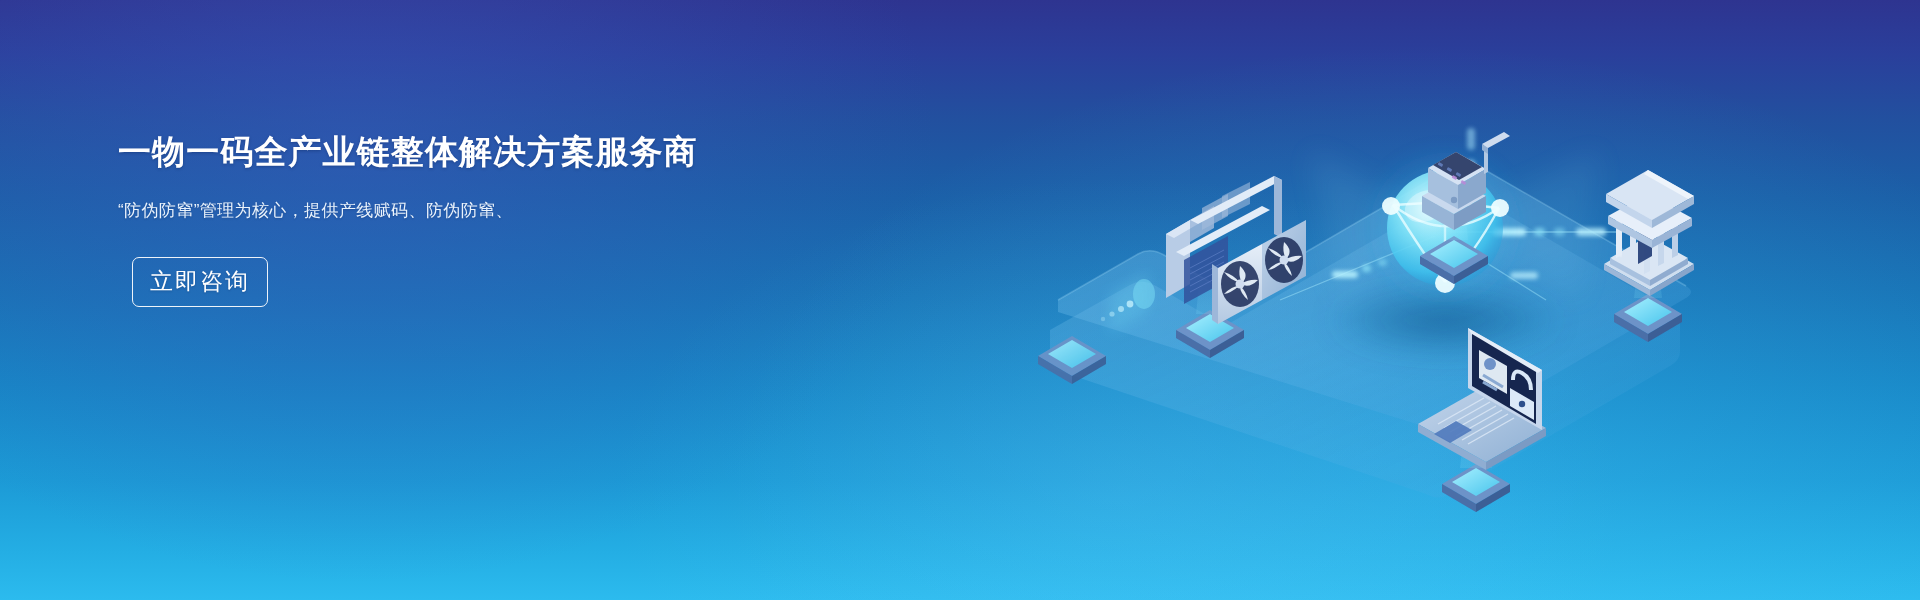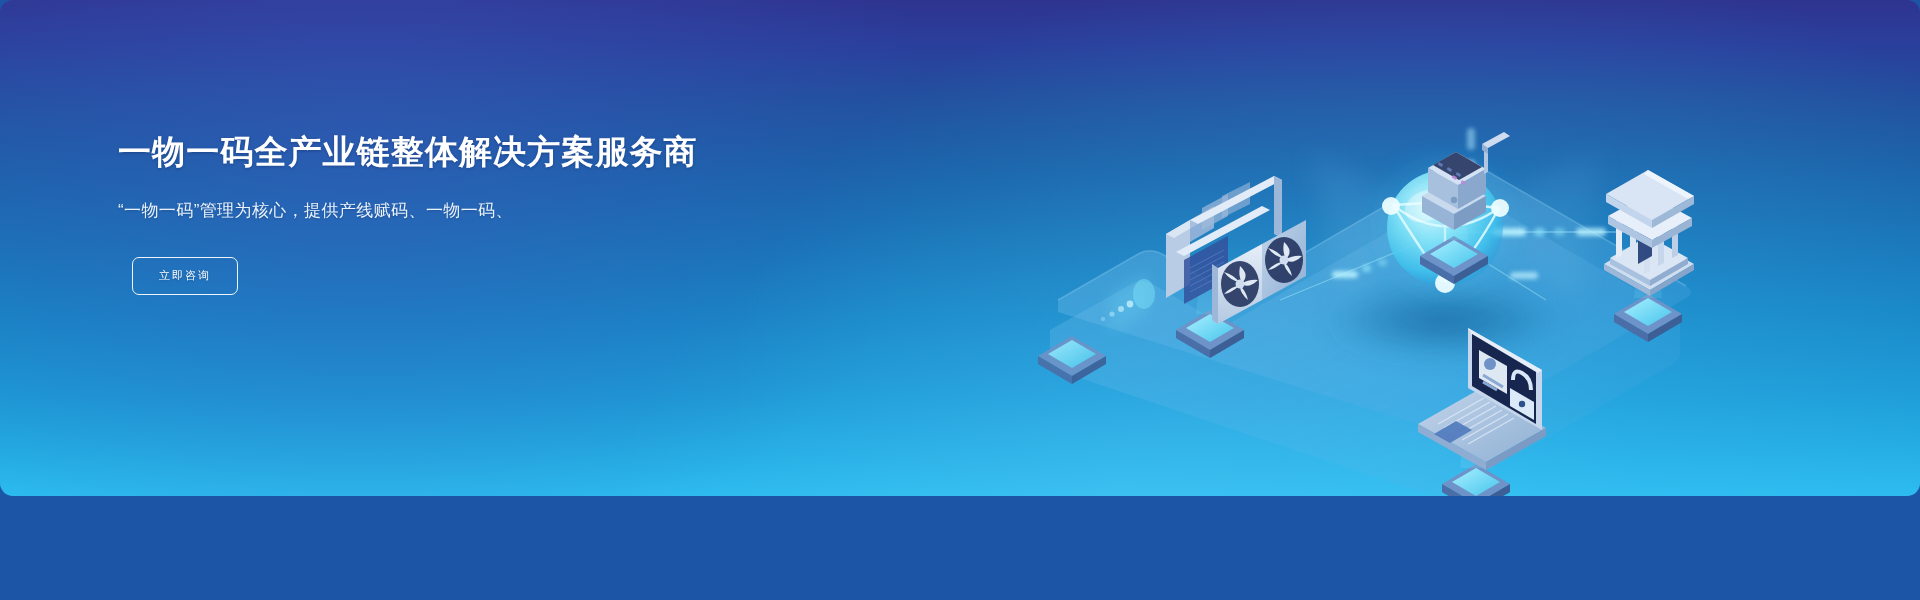--- a/index.html
+++ b/index.html
@@ -5,34 +5,33 @@
   * { margin:0; padding:0; box-sizing:border-box; }
   html,body { width:1920px; height:600px; overflow:hidden; }
   body {
     font-family:"Liberation Sans","DejaVu Sans",sans-serif;
     background:#1c55a5;
   }
 
   .banner {
     position:relative;
     width:1920px;
-    height:496px;
+    height:600px;
     overflow:hidden;
     background:
       linear-gradient(180deg,
         #2e3490 0%,
         #2a3f9b 9%,
         #22509f 20%,
         #1b60a8 33%,
         #1872b5 48%,
         #1786c6 64%,
         #1c9ad6 80%,
         #24aee4 92%,
         #2cbbee 100%);
-    border-radius: 13px;
   }
 
   
   .bg-sheen-a {
     position:absolute; left:-240px; top:-300px;
     width:1200px; height:900px;
     background:radial-gradient(ellipse at 50% 50%, rgba(60,90,190,.45) 0%, rgba(40,70,160,0) 68%);
     pointer-events:none;
   }
   .bg-sheen-b {
@@ -72,25 +71,25 @@
     line-height:1.95;
     letter-spacing:.4px;
     text-shadow:0 1px 2px rgba(10,30,80,.25);
   }
   .sub-line { display:block; white-space:nowrap; }
 
   .cta {
     display:inline-block;
     margin-top:30px;
     margin-left:14px;
-    padding:12px 26px 13px;
+    padding:12px 17px 13px;
     border:1px solid rgba(255,255,255,.92);
     border-radius:7px;
     color:#ffffff;
-    font-size:11px;
+    font-size:23px;
     letter-spacing:2px;
     background:transparent;
     cursor:pointer;
     line-height:1;
     text-shadow:0 1px 2px rgba(10,30,80,.25);
   }
 
   
   .art {
     position:absolute;
@@ -434,19 +433,19 @@
         <path d="M126 356 L126 364 L92 384 L92 376 Z" fill="#3c5f96"></path>
         <path d="M68 354 L92 340 L116 354 L92 368 Z" fill="url(#padG)"></path>
       </g>
     </svg>
   </div>
 
   <div class="copy">
     <h1 class="headline">一物一码全产业链整体解决方案服务商</h1>
 
     <div class="sub">
-      <span class="sub-line">“一物一码”管理为核心，提供产线赋码、一物一码、</span>
+      <span class="sub-line">“防伪防窜”管理为核心，提供产线赋码、防伪防窜、</span>
     </div>
 
     <button class="cta">立即咨询</button>
   </div>
 
 </div>
 
 </body></html>

